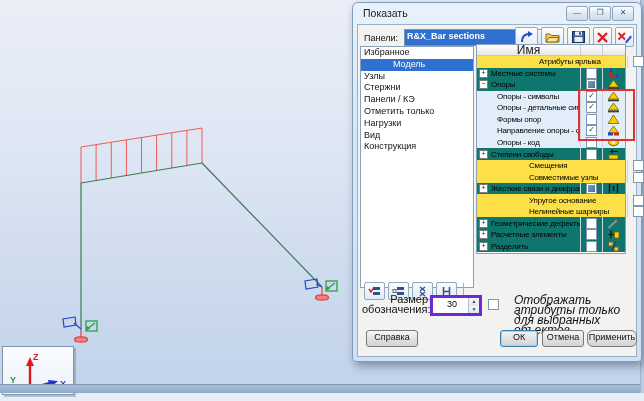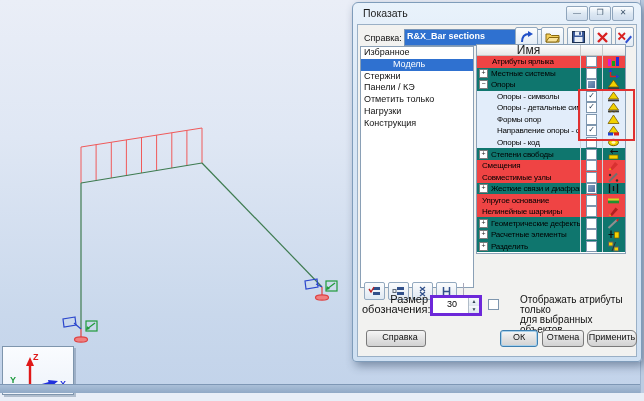--- a/index.html
+++ b/index.html
@@ -52,21 +52,21 @@
   .list-item.selected{background:#2f71d0;color:#fff;padding-left:32px;}
   
   #tree{position:absolute;left:118px;top:19px;width:148px;height:208px;
     background:#fff;border:1px solid #8aa0b6;}
   #tree-header{display:grid;grid-template-columns:104px 22px 20px;height:10px;
     background:linear-gradient(180deg,#fdfdfd,#e7e7e7);border-bottom:1px solid #c3c3c3;}
   .hcell{font-size:12px;line-height:10px;text-align:center;color:#222;
     border-right:1px solid #c9c9c9;overflow:hidden;}
   #tree-rows{position:relative;height:196px;display:flex;flex-direction:column;}
   .trow{flex:1;display:grid;grid-template-columns:104px 22px 20px;min-height:0;}
-  .trow.bg-white{background:#ef4444;}
+  .trow.bg-white{background:#fde047;padding-left:47px;}
   .trow.bg-blue{background:#0f766e;}
   .trow.bg-tint{background:#e2edfa;}
   .tcell{border-right:1px solid #cdd5dd;display:flex;align-items:center;overflow:hidden;}
   .ticon{border-right:none;justify-content:center;}
   .tcheck{justify-content:center;}
   .tlabel{font-size:8px;letter-spacing:-0.2px;color:#000;white-space:nowrap;}
   .expand{width:7px;height:7px;margin-left:2px;margin-right:3px;flex:none;
     border:1px solid #7d7d7d;background:#fff;font-size:7px;line-height:6px;
     text-align:center;color:#222;}
   .expand.hidden{visibility:hidden;}
@@ -86,27 +86,27 @@
   #size-label{position:absolute;left:4px;top:269px;width:66px;text-align:right;
     font-size:11px;line-height:10px;color:#111;}
   #size-spinner{position:absolute;left:72px;top:270px;width:34px;height:15px;
     background:#fff;border:3px solid #6d28d9;display:flex;padding-left:12px;}
   #size-value{flex:1;font-size:9px;line-height:13px;padding-left:2px;}
   #spin-arrows{width:10px;border-left:1px solid #b0bcc8;display:flex;flex-direction:column;}
   .spin{flex:1;font-size:5px;line-height:6px;text-align:center;color:#345;
     background:linear-gradient(180deg,#f6f9fc,#dde6ef);}
   #options-check{position:absolute;left:130px;top:274px;width:9px;height:9px;
     border:1px solid #7e96ae;background:#fff;}
-  #options-label{position:absolute;left:162px;top:270px;font-size:10px;
-    line-height:10px;color:#111;}
+  #options-label{position:absolute;left:156px;top:270px;font-size:12px;
+    line-height:10px;color:#111;font-style:italic;}
   
   .btn{position:absolute;height:15px;border:1px solid #7a7a7a;border-radius:3px;
     background:linear-gradient(180deg,#f5f5f5,#e3e3e3 48%,#d2d2d2);
     font-size:9px;line-height:13px;text-align:center;color:#111;}
-  #help-btn{left:8px;top:305px;width:50px;padding-left:8px;}
+  #help-btn{left:8px;top:305px;width:50px;}
   #ok-btn{left:142px;top:305px;width:36px;border-color:#3c7fb1;
     box-shadow:0 0 0 1px #a8d0ea inset;}
   #cancel-btn{left:184px;top:305px;width:40px;}
   #apply-btn{left:229px;top:305px;width:48px;overflow:hidden;white-space:nowrap;border-radius:6px;}
   .axis-lbl{font-size:9px;font-weight:bold;}
 </style>
 </head>
 <body>
 
 <div id="viewport">
@@ -191,21 +191,21 @@
   <div id="title-bar">
     <span id="dialog-title">Показать</span>
     <span id="win-controls">
         <span class="win-btn">—</span>
         <span class="win-btn">❐</span>
         <span class="win-btn">✕</span>
       </span>
   </div>
   <div id="client">
 
-    <span id="template-label">Справка:</span>
+    <span id="template-label">Панели:</span>
     <div id="template-combo">
       <span id="template-value">R&amp;X_Bar sections</span>
       <span id="combo-arrow">▼</span>
     </div>
     <div id="template-buttons">
         <div class="tool-btn">
           <svg width="15" height="14" viewBox="0 0 15 14">
             <path d="M3 12 Q3 4 10 4" stroke="#2050c8" stroke-width="2" fill="none"></path>
             <polygon points="9,1 9,7 14,4" fill="#2050c8"></polygon>
           </svg>
@@ -233,24 +233,26 @@
           <svg width="15" height="13" viewBox="0 0 15 13">
             <path d="M1.5 2 L8 8.5 M8 2 L1.5 8.5" stroke="#d82020" stroke-width="1.8" fill="none"></path>
             <polygon points="8,11 13.5,4.5 15,6 9.5,12.5" fill="#3050d0"></polygon>
           </svg>
         </div>
       </div>
 
     <div id="left-list">
         <div class="list-item">Избранное</div>
         <div class="list-item selected">Модель</div>
+        <div class="list-item">Узлы</div>
         <div class="list-item">Стержни</div>
         <div class="list-item">Панели / КЭ</div>
         <div class="list-item">Отметить только</div>
         <div class="list-item">Нагрузки</div>
+        <div class="list-item">Вид</div>
         <div class="list-item">Конструкция</div>
       </div>
 
     <div id="tree">
       <div id="tree-header">
         <div class="hcell">Имя</div>
         <div class="hcell"></div>
         <div class="hcell" style="border-right:none"></div>
       </div>
       <div id="tree-rows">

